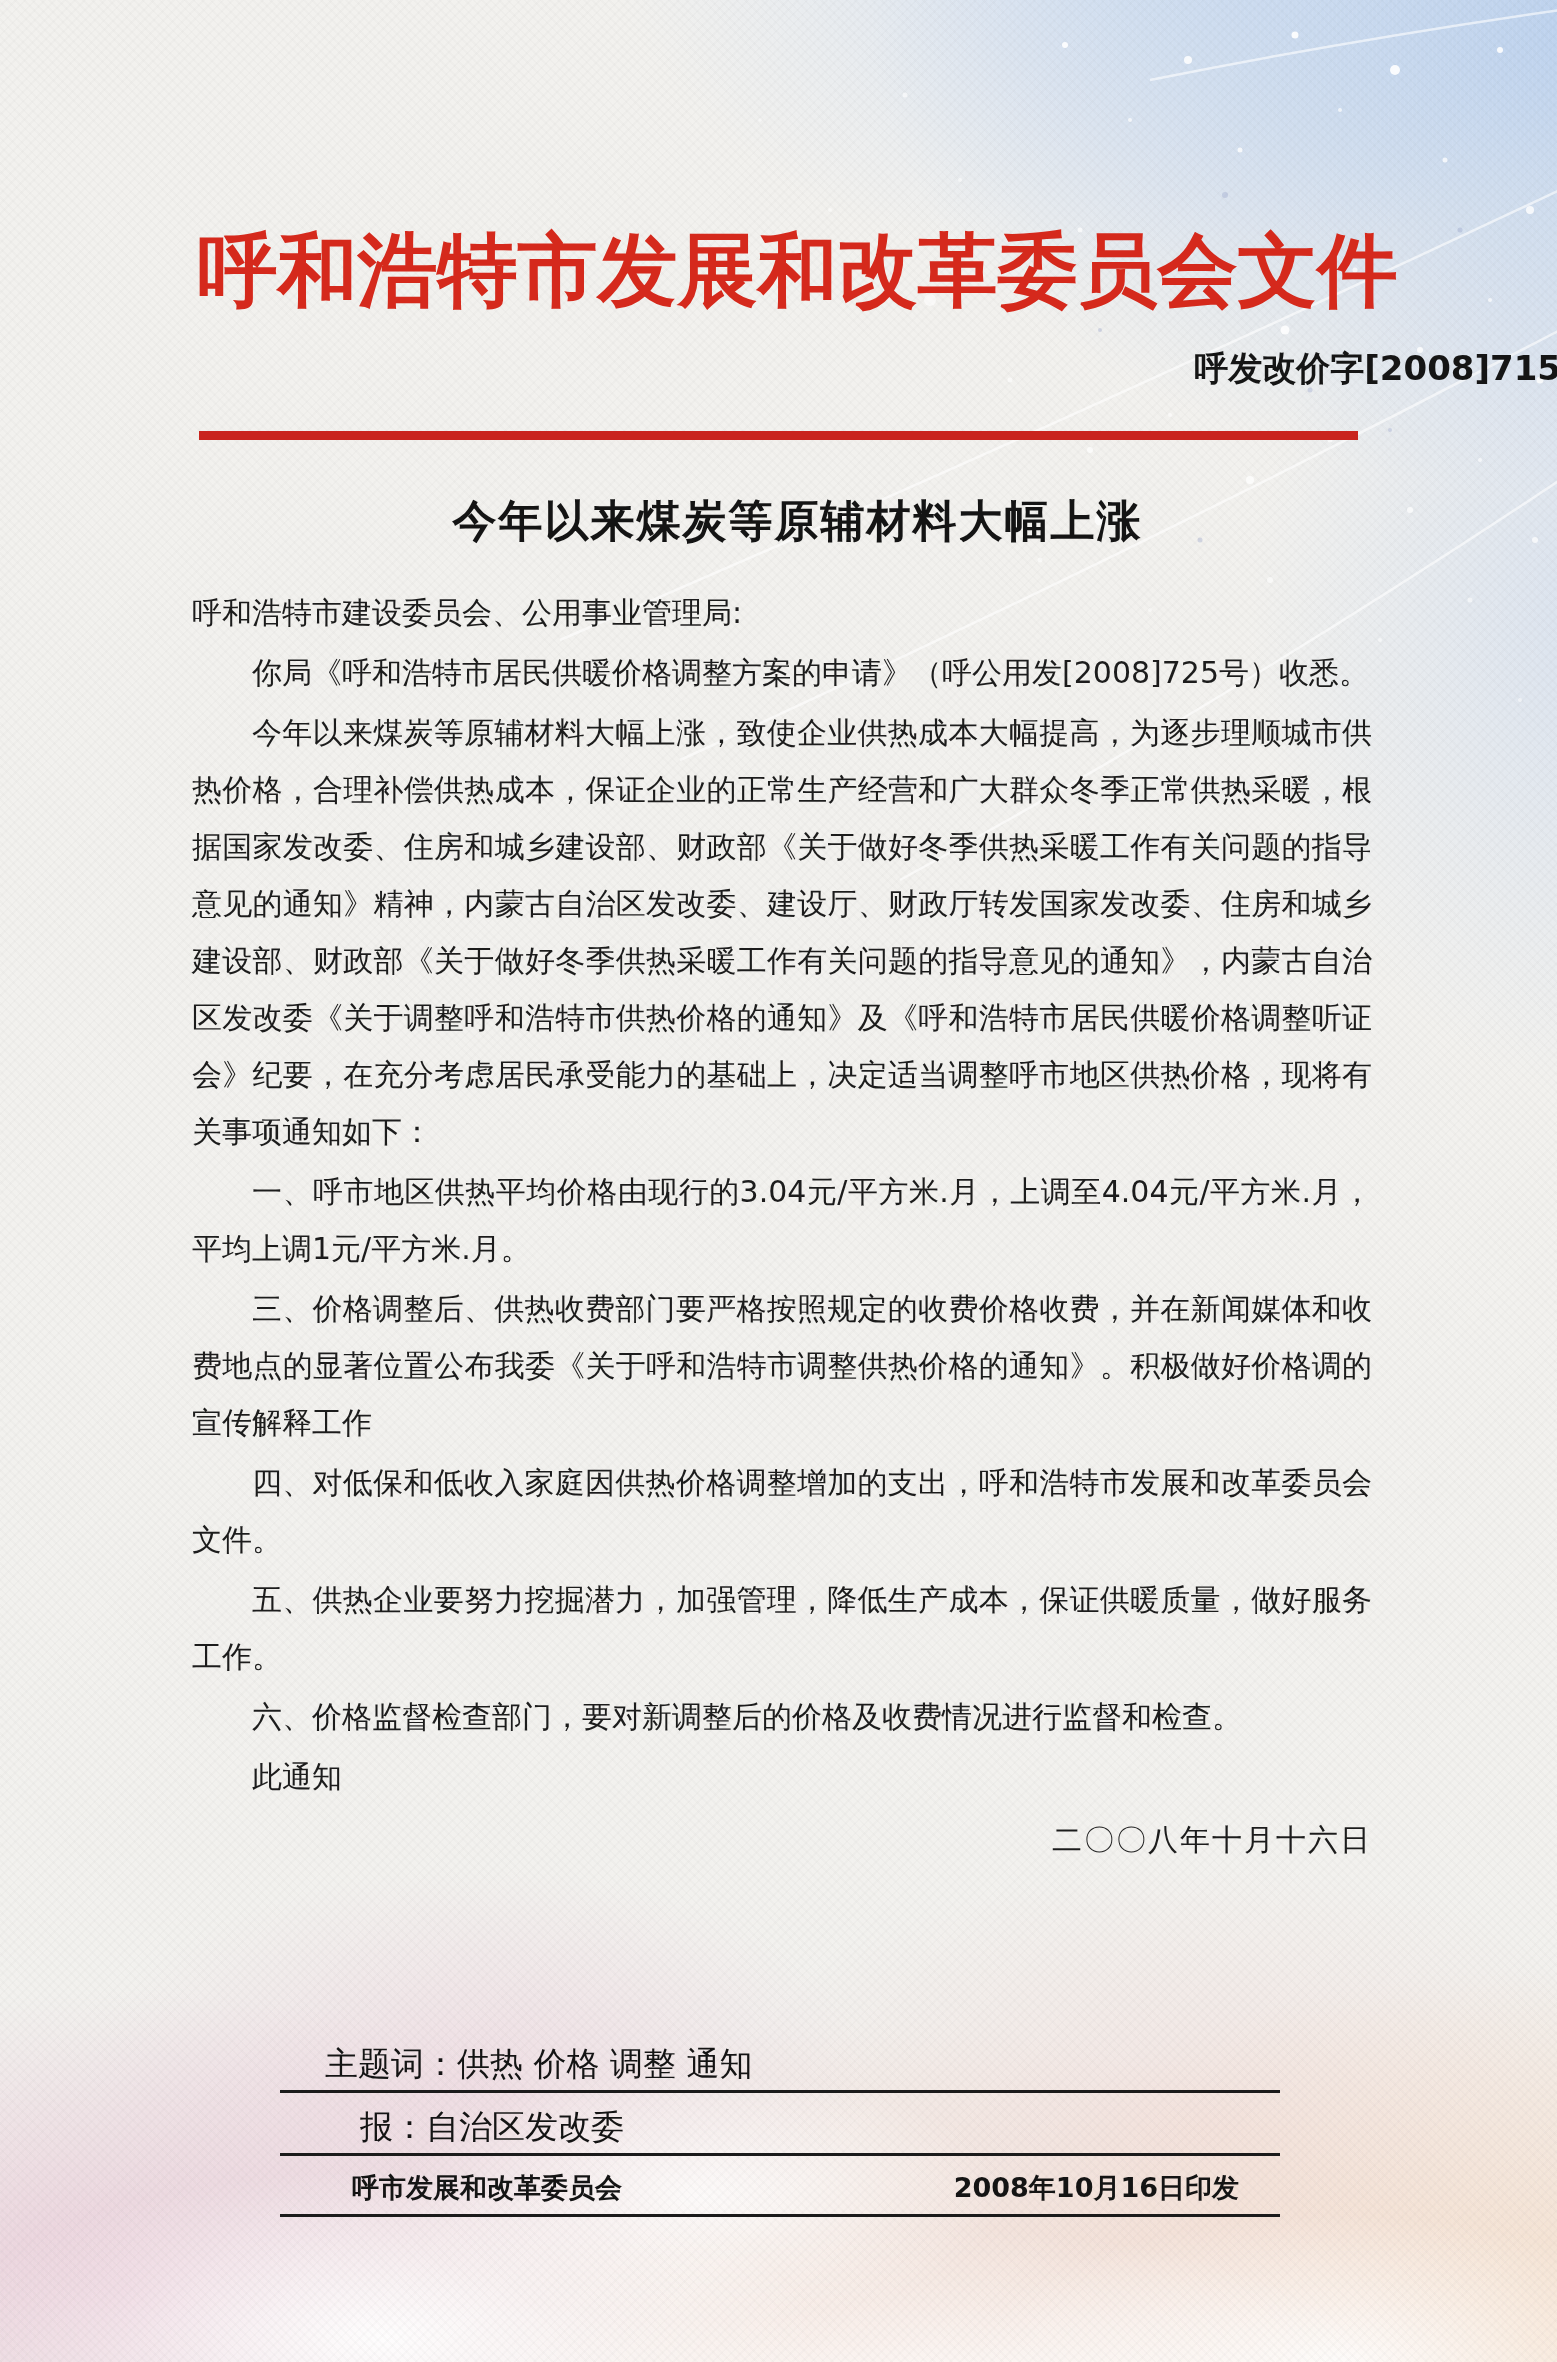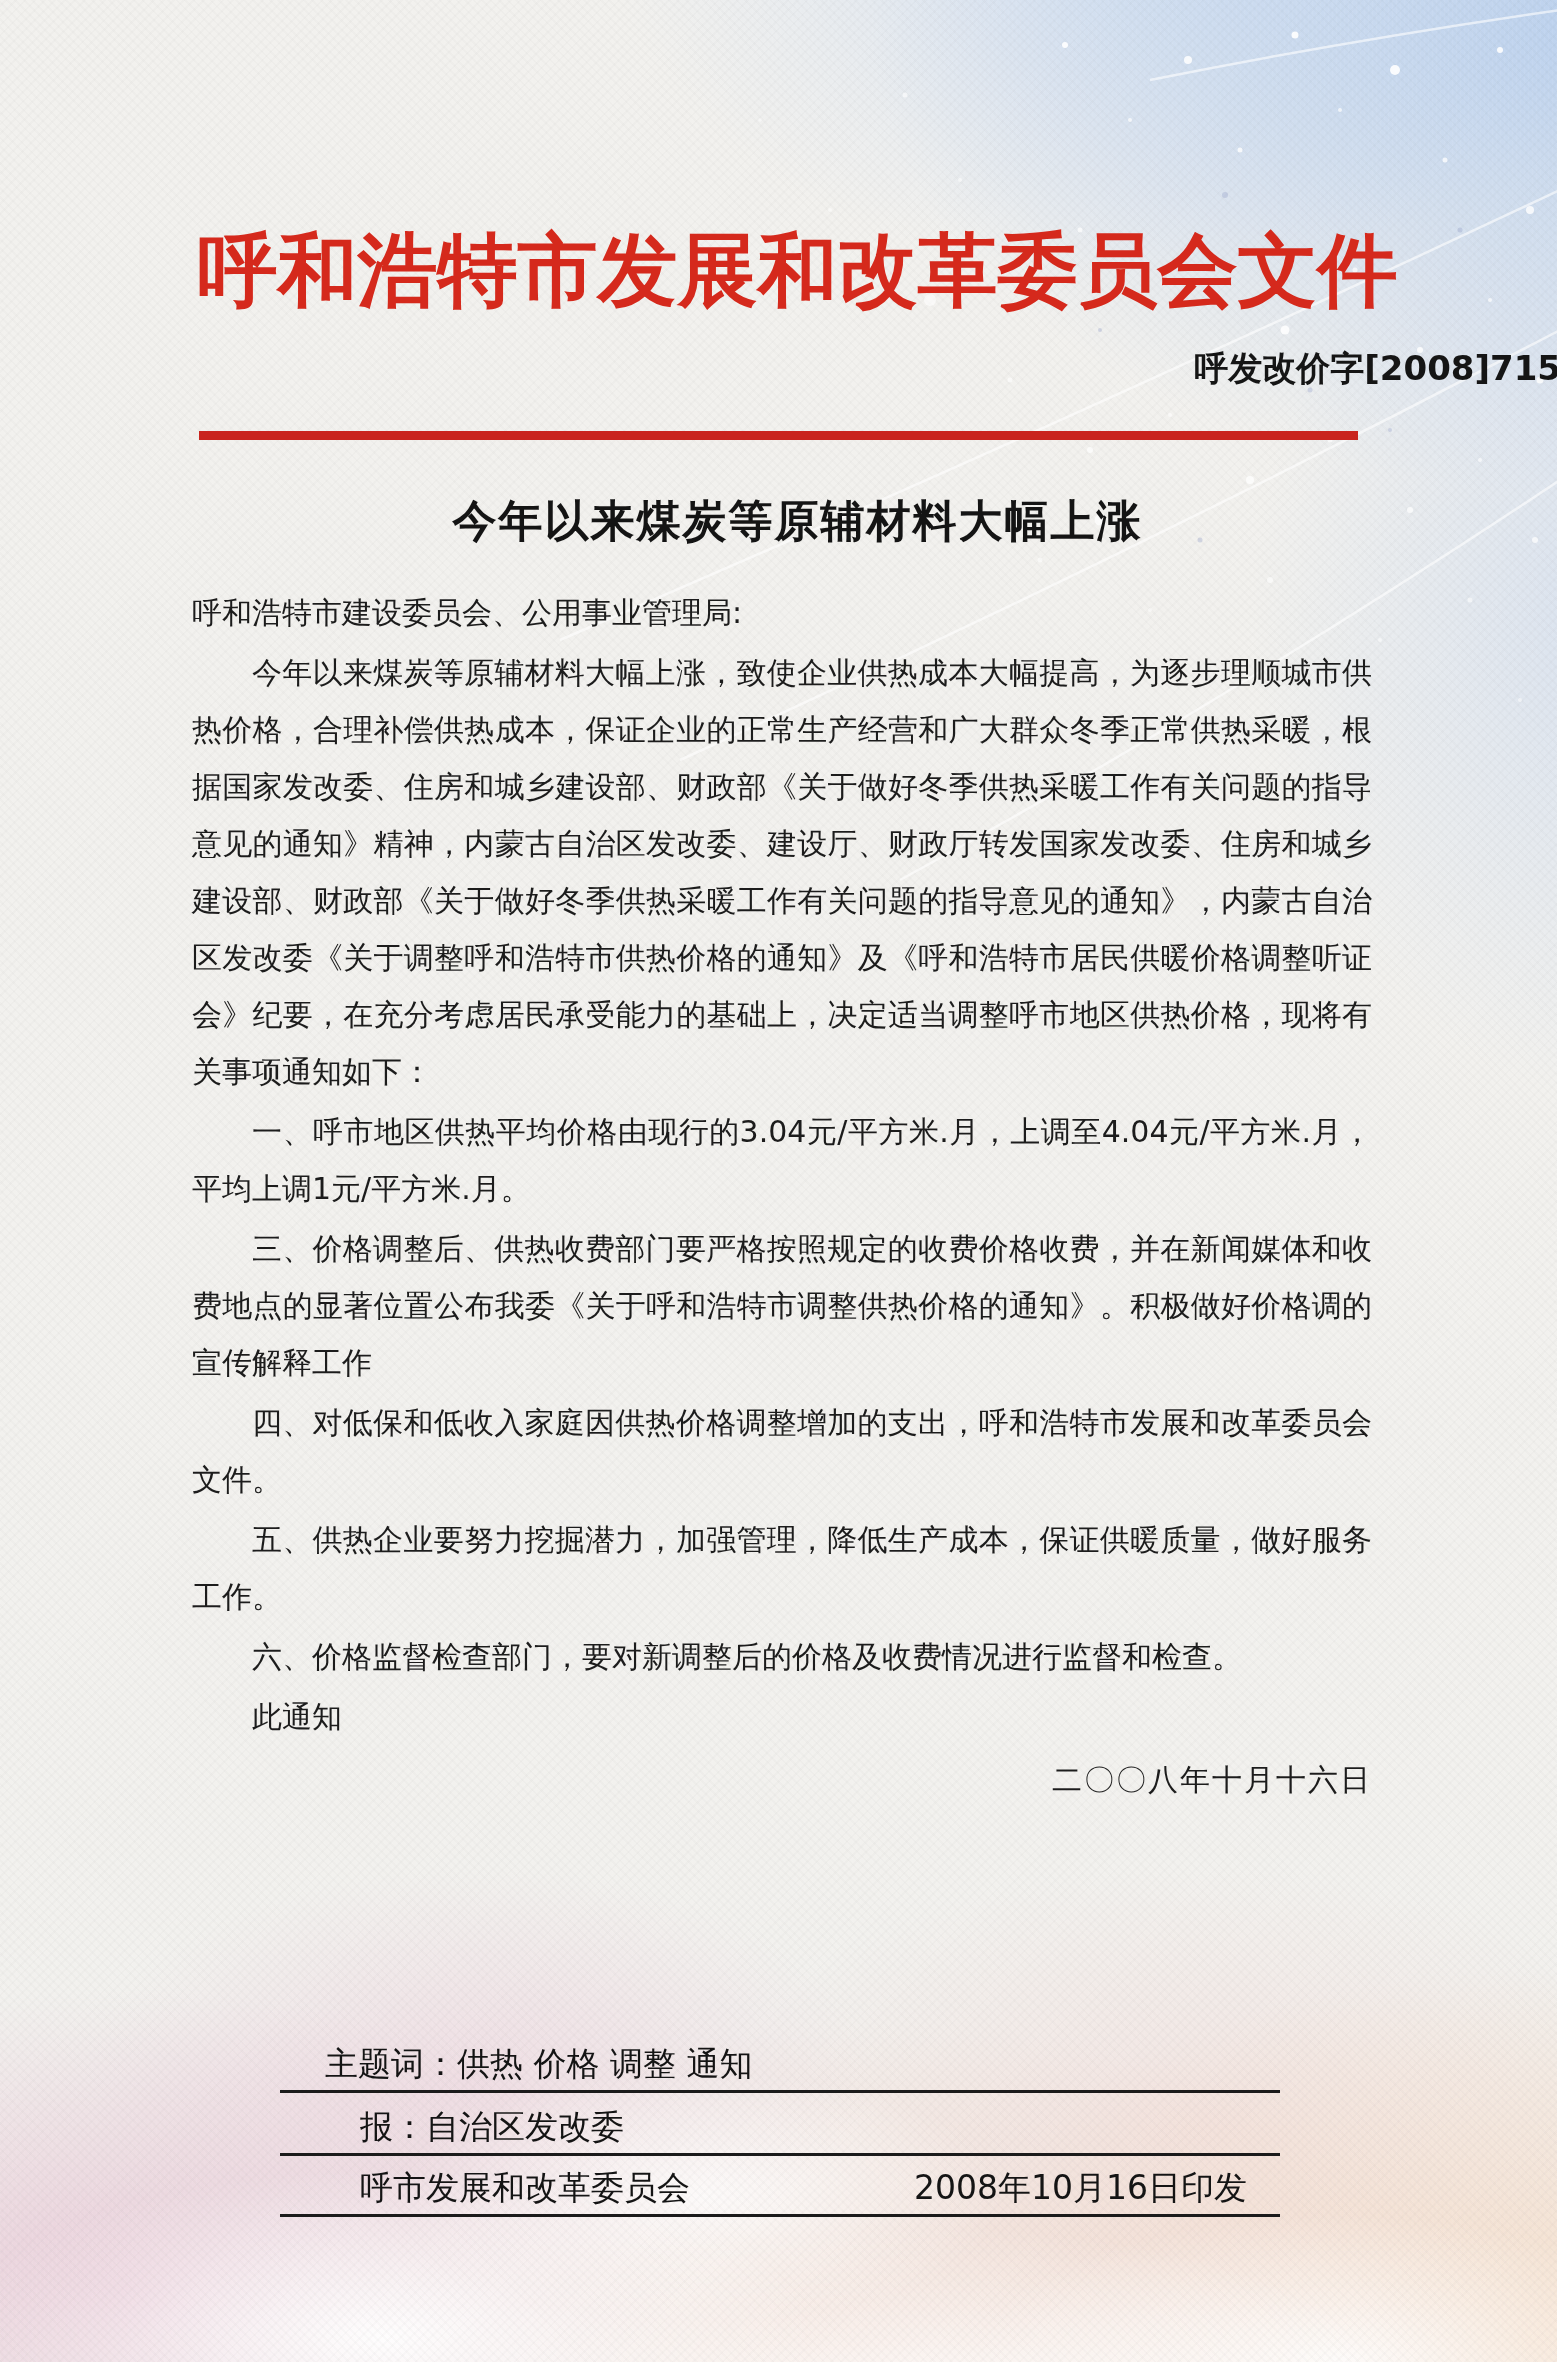--- a/index.html
+++ b/index.html
@@ -98,24 +98,24 @@
   .f-rule.r2{top:2153px;}
   .f-rule.r3{top:2214px;}
   .f-row{
     position:absolute;
     font-size:33px;line-height:42px;font-weight:500;color:#141414;
     white-space:nowrap;
   }
   .f-row.subject{left:325px;top:2043px;}
   .f-row.report{left:360px;top:2106px;}
   .issuer-row{
-    position:absolute;left:280px;top:2167px;width:1000px;
+    position:absolute;left:272px;top:2167px;width:1000px;
     box-sizing:border-box;padding:0 33px 0 80px;
     display:flex;justify-content:space-between;
-    font-size:33px;line-height:42px;font-weight:400;color:#141414;
+    font-size:27px;line-height:42px;font-weight:700;color:#141414;
     white-space:nowrap;
   }
 </style>
 </head>
 <body>
 
 <div class="page">
 
   <svg class="deco-top" width="1557" height="1300" viewBox="0 0 1557 1300" xmlns="http://www.w3.org/2000/svg">
     <g fill="none" stroke="rgba(255,255,255,0.6)" stroke-width="2.5">
@@ -178,20 +178,21 @@
 
   <div class="org-title">呼和浩特市发展和改革委员会文件</div>
   <div class="doc-number">呼发改价字[2008]715号</div>
   <div class="red-rule"></div>
 
   <h1 class="notice-title">今年以来煤炭等原辅材料大幅上涨</h1>
 
   <div class="body">
     <p class="salutation">呼和浩特市建设委员会、公用事业管理局:</p>
     <div>
+        <p class="body-par">你局《呼和浩特市居民供暖价格调整方案的申请》（呼公用发[2008]725号）收悉。</p>
         <p class="body-par">今年以来煤炭等原辅材料大幅上涨，致使企业供热成本大幅提高，为逐步理顺城市供热价格，合理补偿供热成本，保证企业的正常生产经营和广大群众冬季正常供热采暖，根据国家发改委、住房和城乡建设部、财政部《关于做好冬季供热采暖工作有关问题的指导意见的通知》精神，内蒙古自治区发改委、建设厅、财政厅转发国家发改委、住房和城乡建设部、财政部《关于做好冬季供热采暖工作有关问题的指导意见的通知》，内蒙古自治区发改委《关于调整呼和浩特市供热价格的通知》及《呼和浩特市居民供暖价格调整听证会》纪要，在充分考虑居民承受能力的基础上，决定适当调整呼市地区供热价格，现将有关事项通知如下：</p>
         <p class="body-par">一、呼市地区供热平均价格由现行的3.04元/平方米.月，上调至4.04元/平方米.月，平均上调1元/平方米.月。</p>
         <p class="body-par">三、价格调整后、供热收费部门要严格按照规定的收费价格收费，并在新闻媒体和收费地点的显著位置公布我委《关于呼和浩特市调整供热价格的通知》。积极做好价格调的宣传解释工作</p>
         <p class="body-par">四、对低保和低收入家庭因供热价格调整增加的支出，呼和浩特市发展和改革委员会文件。</p>
         <p class="body-par">五、供热企业要努力挖掘潜力，加强管理，降低生产成本，保证供暖质量，做好服务工作。</p>
         <p class="body-par">六、价格监督检查部门，要对新调整后的价格及收费情况进行监督和检查。</p>
         <p class="body-par">此通知</p>
       </div>
     <p class="date-line">二〇〇八年十月十六日</p>
   </div>

